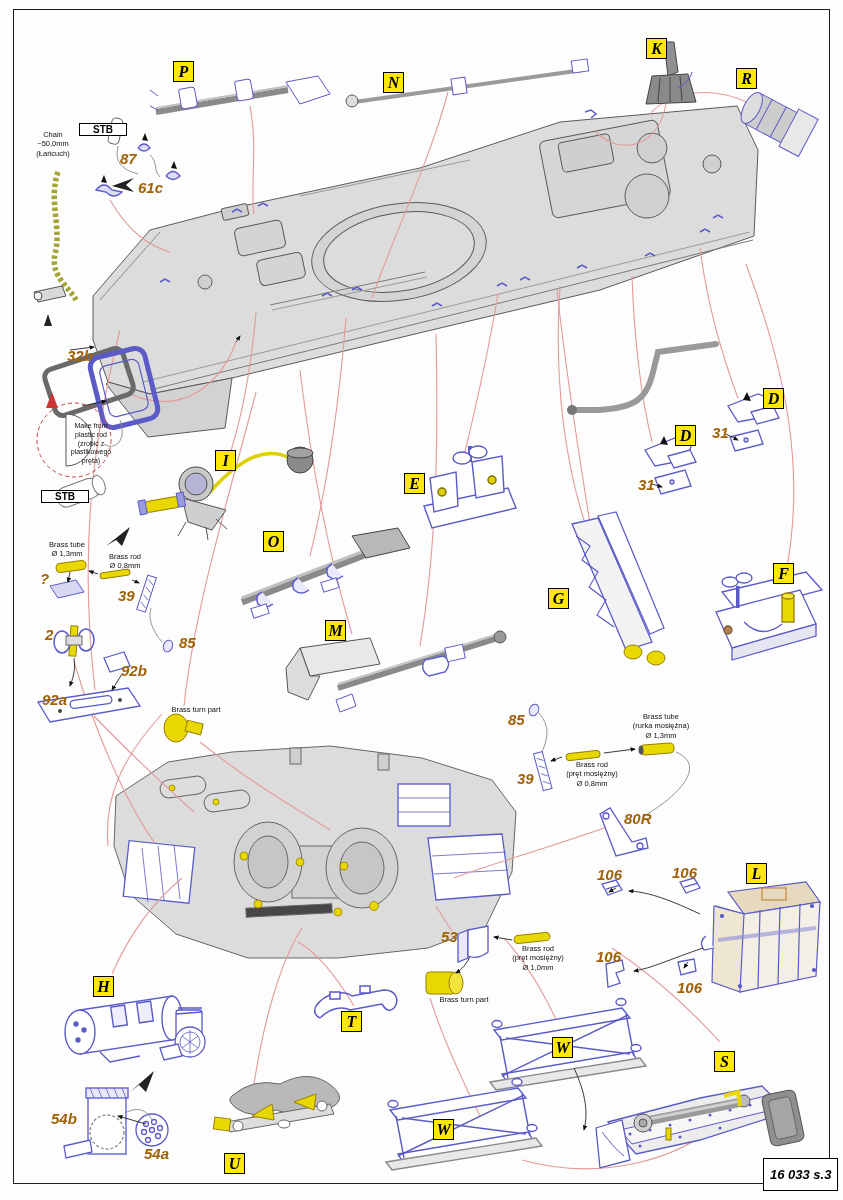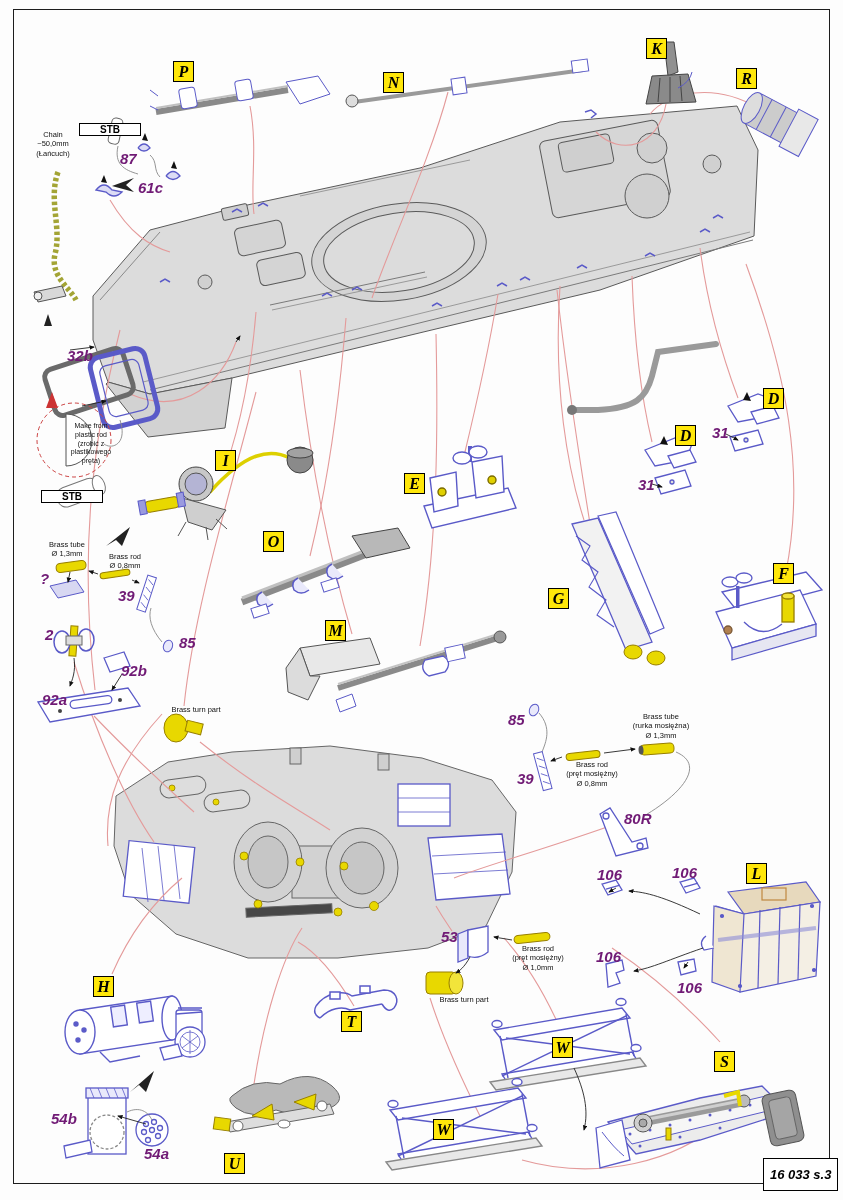--- a/index.html
+++ b/index.html
@@ -3,24 +3,24 @@
 <meta charset="utf-8">
 <style>
   html,body{margin:0;padding:0;background:#fff;}
   #page{position:relative;width:843px;height:1200px;background:#fdfdfd;overflow:hidden;
         font-family:"Liberation Sans",sans-serif;}
   .frame{position:absolute;left:13px;top:9px;width:815px;height:1173px;border:1.6px solid #1d1d1d;}
   svg{position:absolute;left:0;top:0;}
   .letter{position:absolute;min-width:21px;height:21px;padding:0 2px;background:#ffe70a;border:1.7px solid #000;
           display:flex;align-items:center;justify-content:center;
           font:italic bold 16px "Liberation Serif",serif;color:#000;box-sizing:border-box;}
-  .num{position:absolute;font:italic bold 15px "Liberation Sans",sans-serif;color:#701a75;white-space:nowrap;}
+  .num{position:absolute;font:italic bold 15px "Liberation Sans",sans-serif;color:#a16207;white-space:nowrap;}
   .note{position:absolute;font:7.5px "Liberation Sans",sans-serif;color:#111;white-space:pre-line;
         text-align:center;line-height:1.25;}
-  .stb{position:absolute;background:#fff;border:1.6px solid #000;padding:0 20px;
+  .stb{position:absolute;background:#fff;border:1.6px solid #000;padding:0 13px;
        font:bold 10px "Liberation Sans",sans-serif;color:#000;}
   .sheet-no{position:absolute;background:#fff;border:1.6px solid #000;padding:8px 6px;
        font:italic bold 13px "Liberation Sans",sans-serif;color:#000;}
 </style>
 </head>
 <body>
 
 <div id="page">
 <div class="frame"></div>
 

